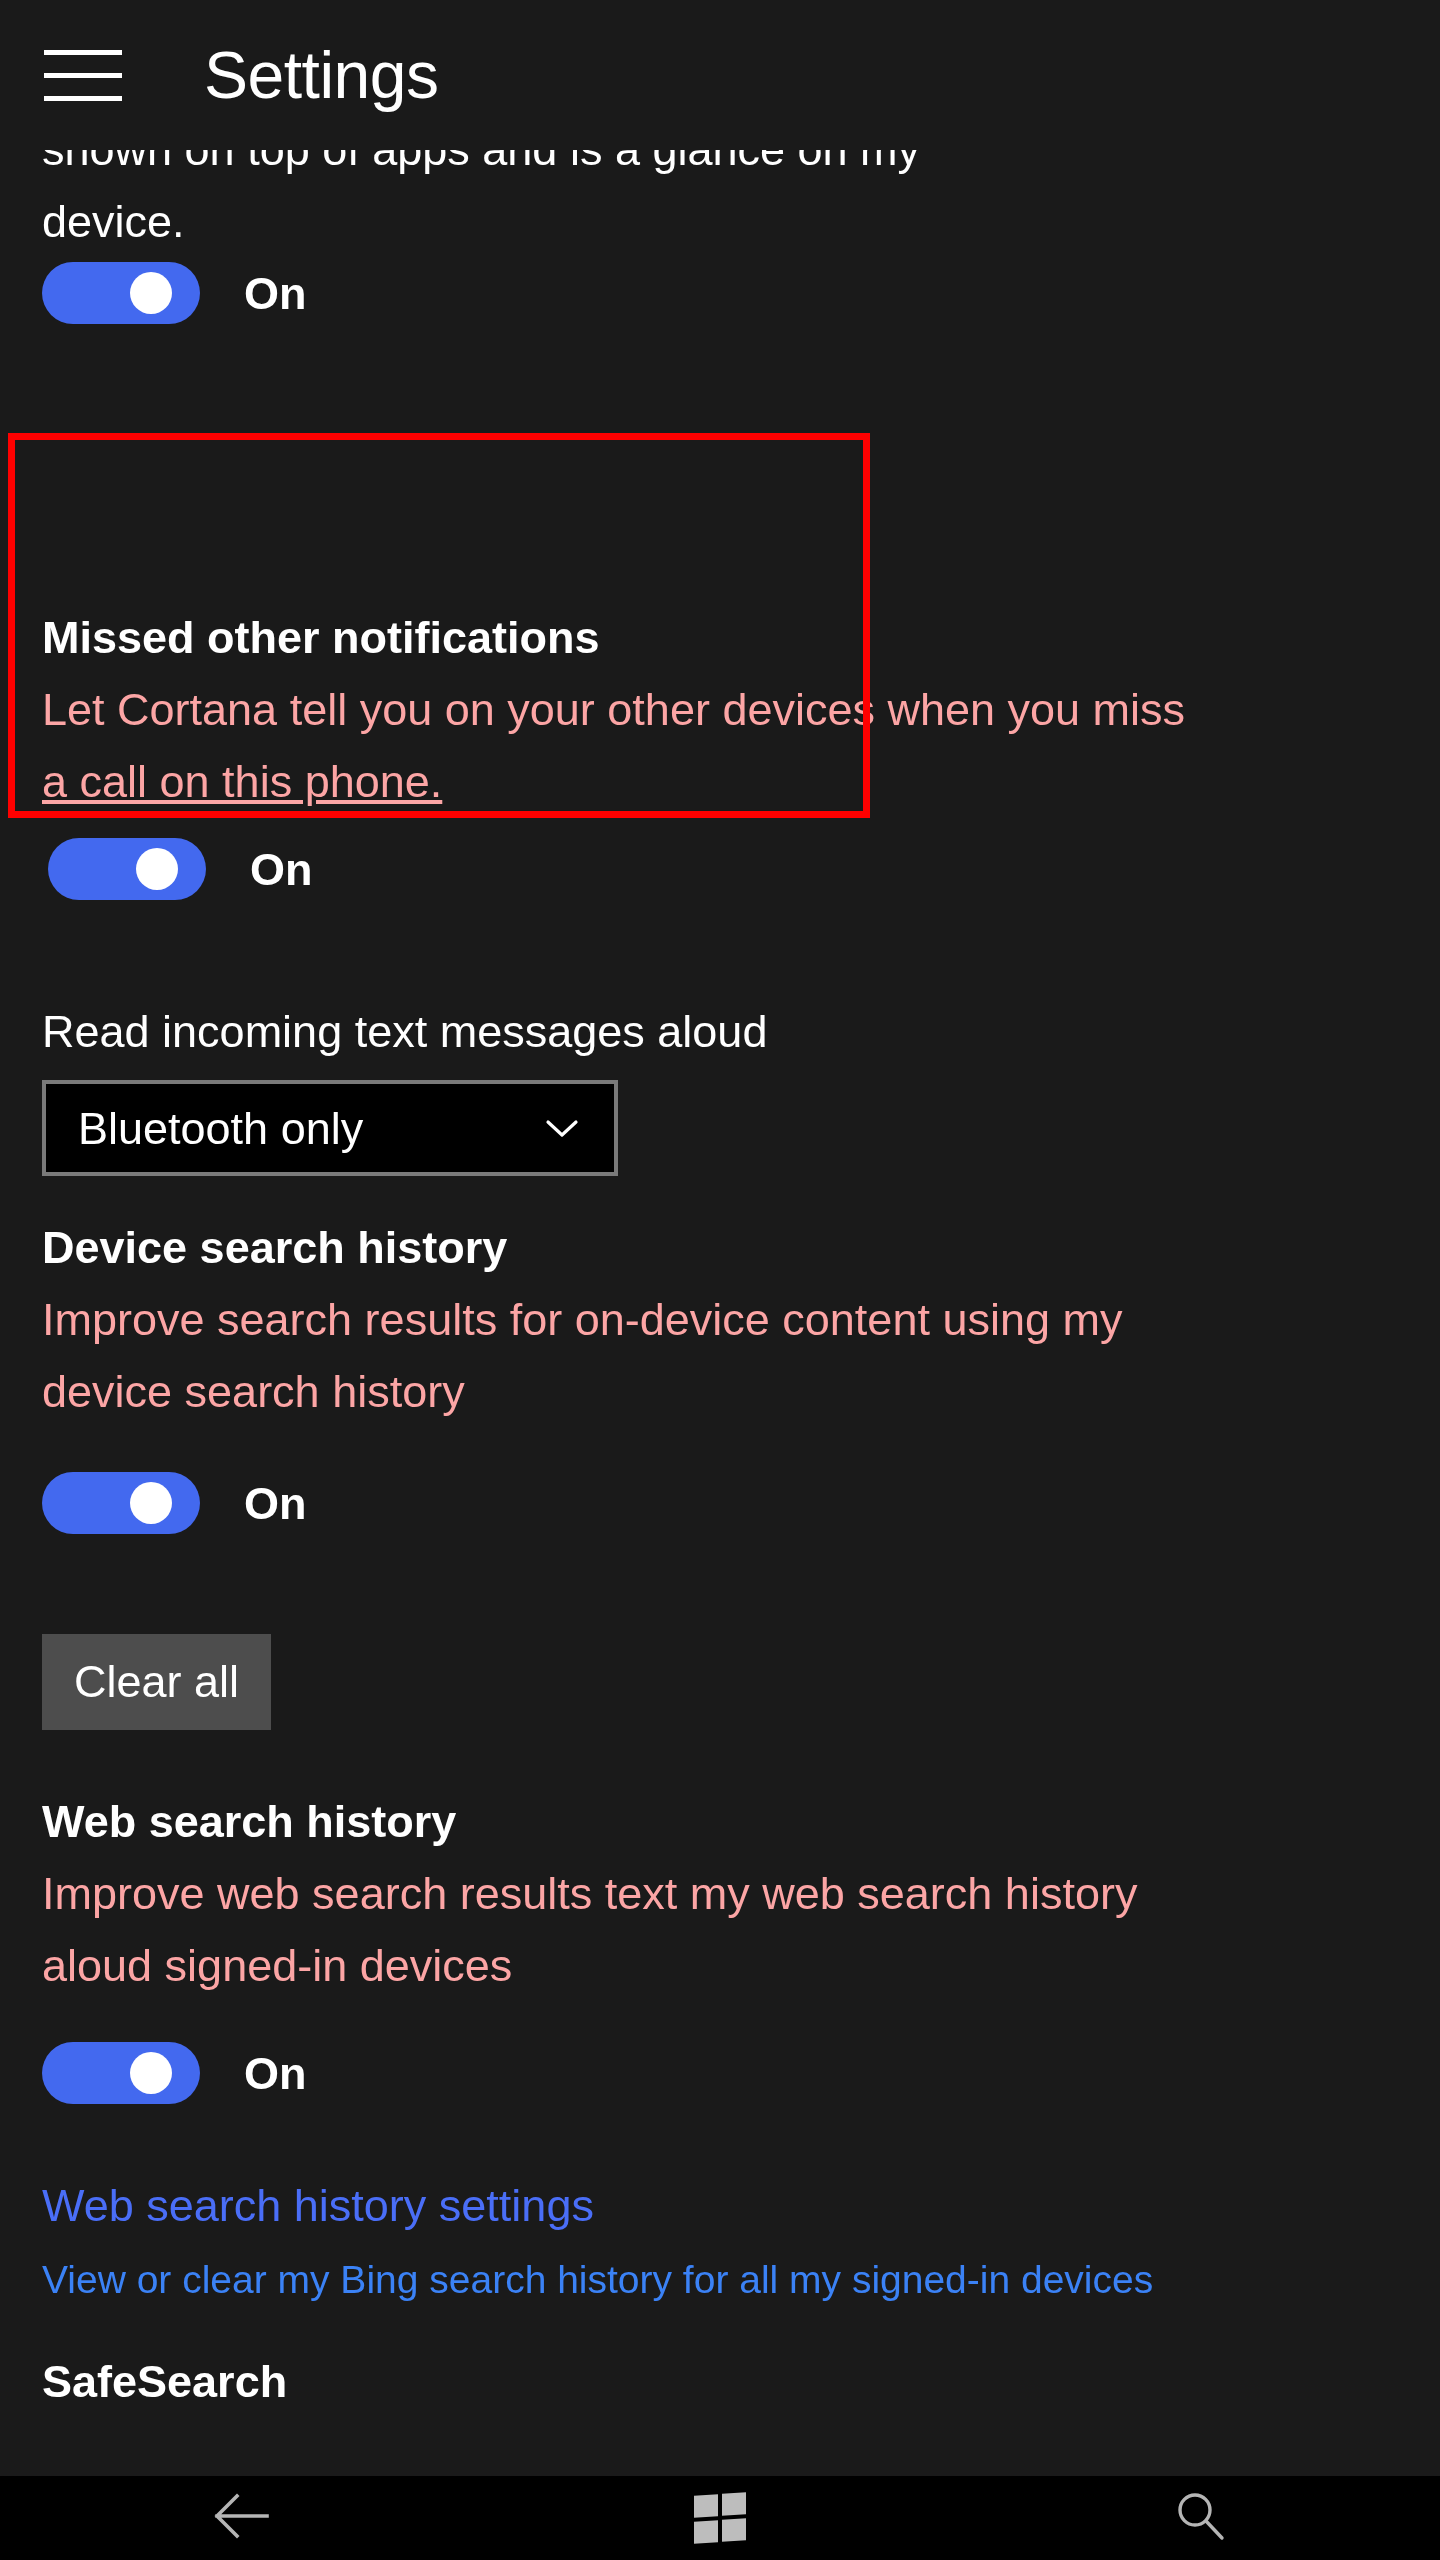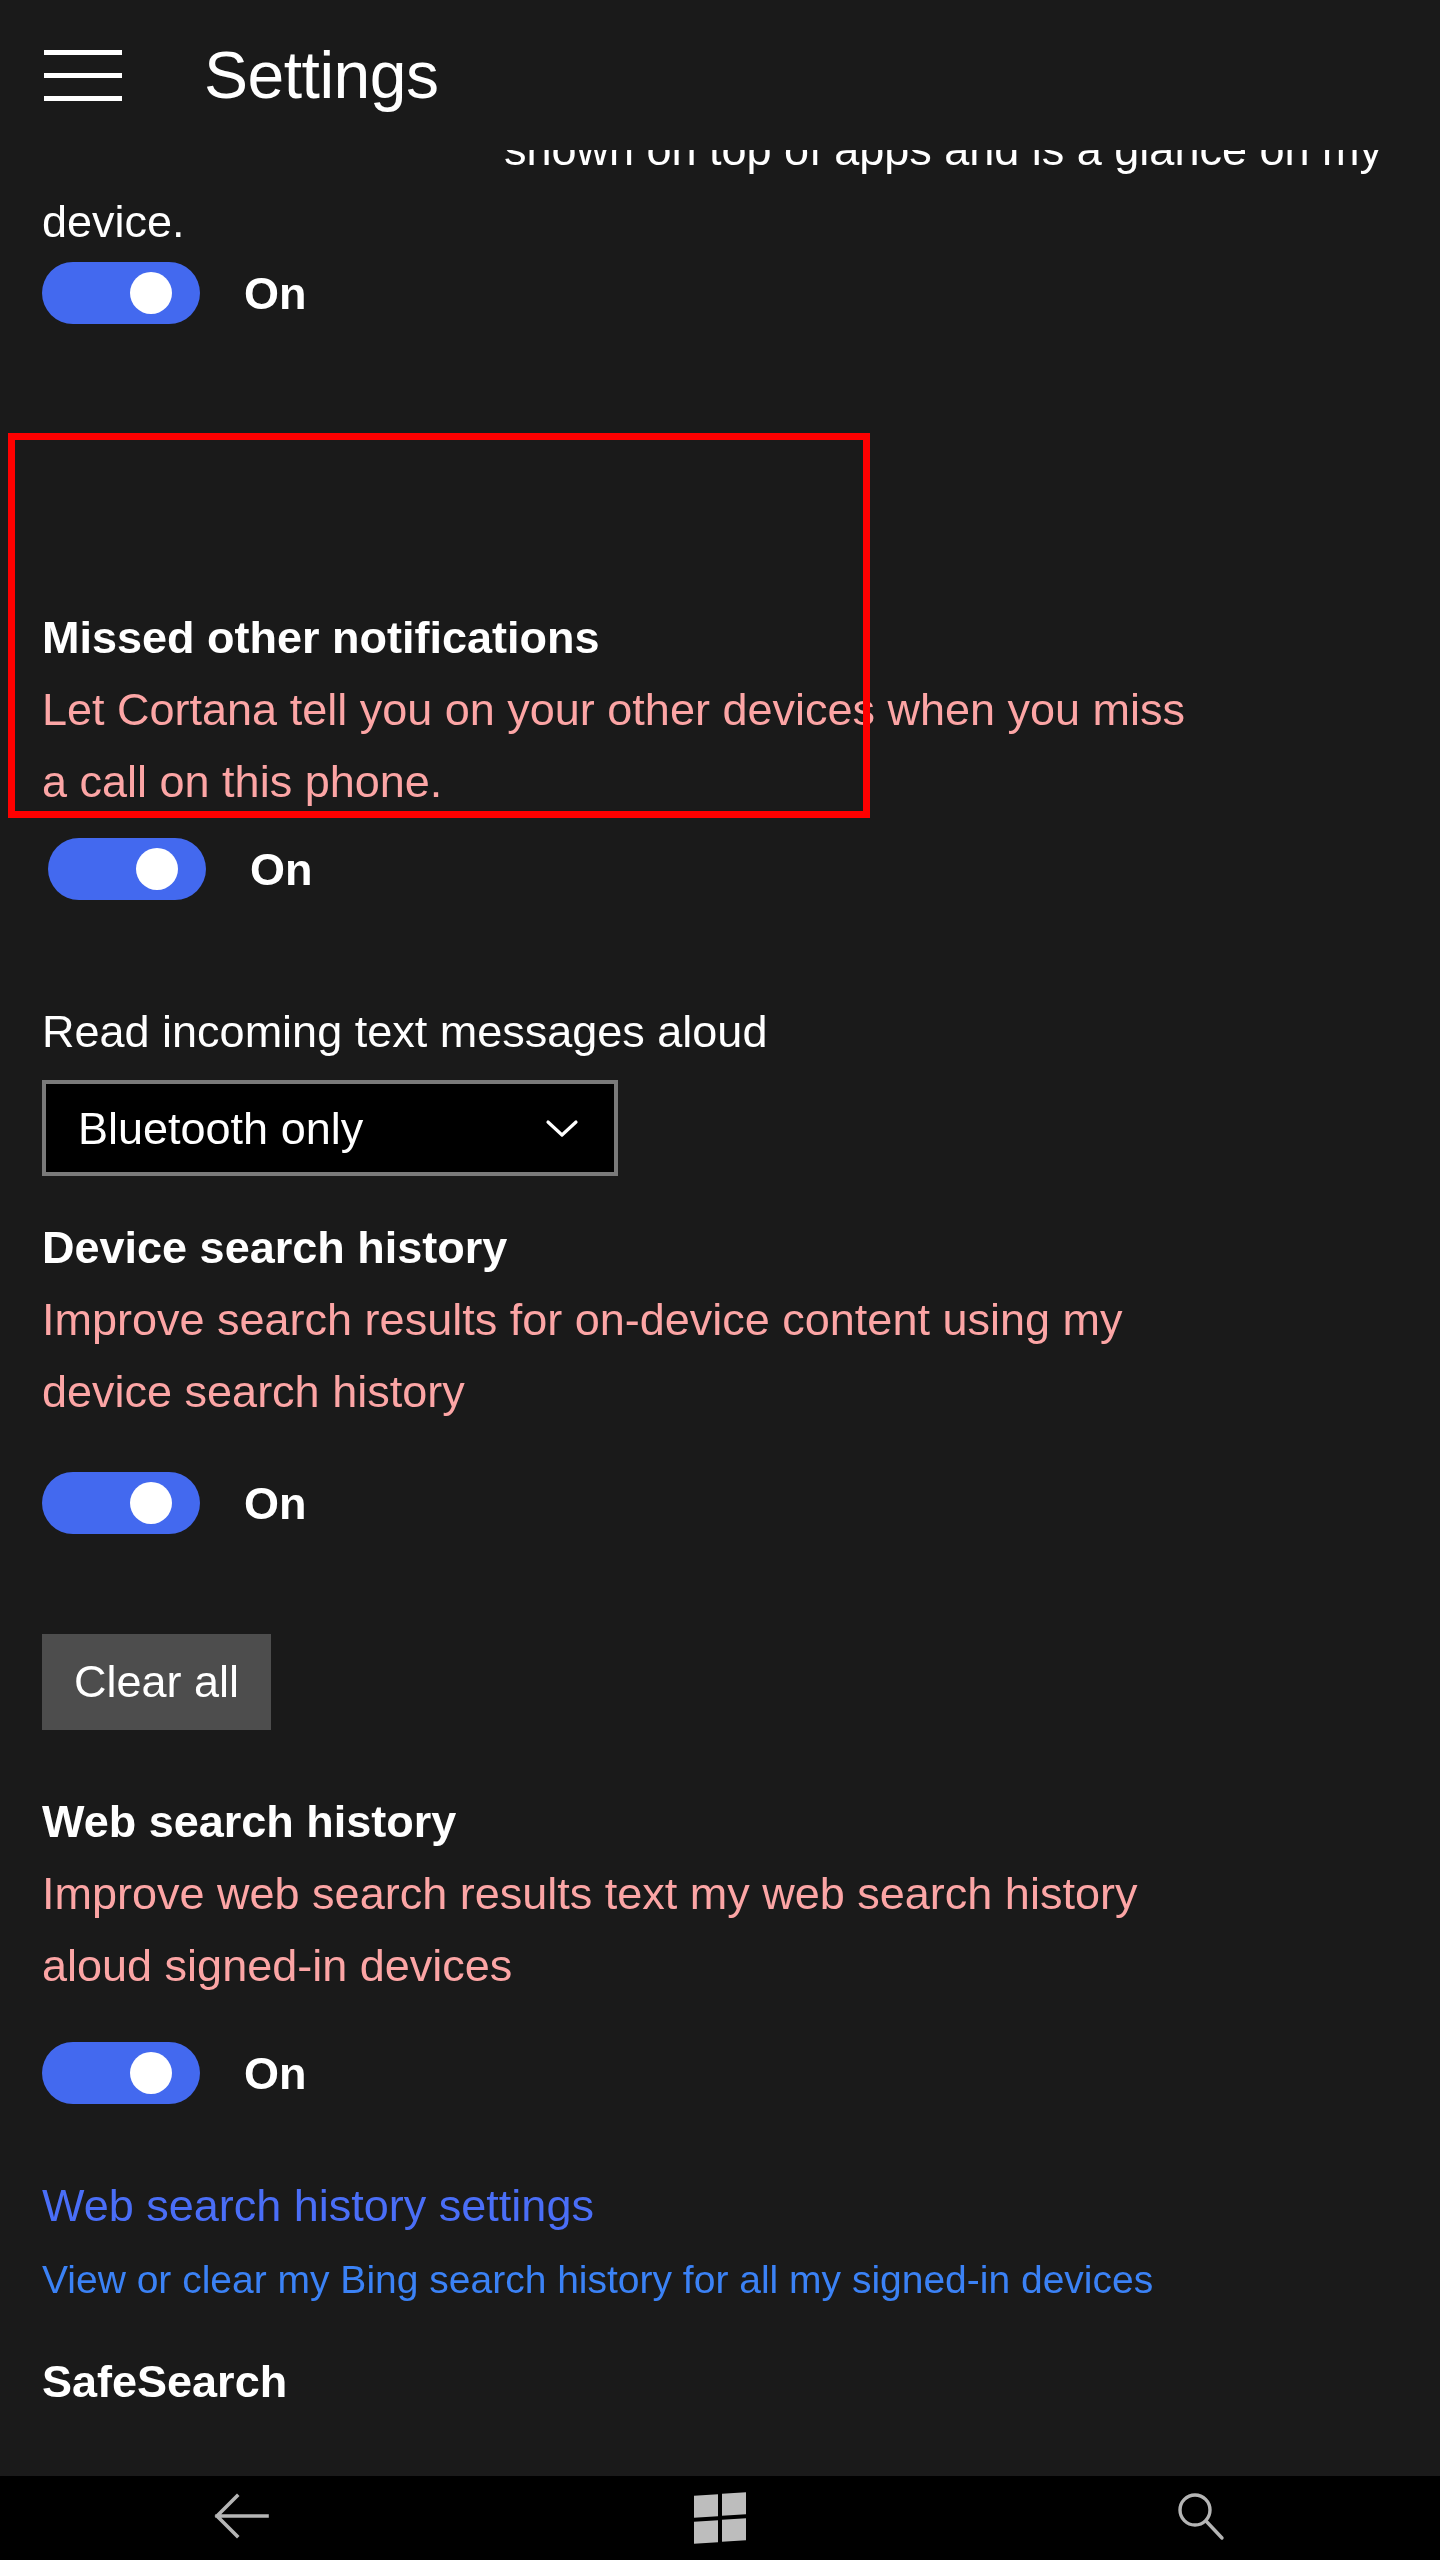--- a/index.html
+++ b/index.html
@@ -75,21 +75,20 @@
     position: absolute;
     left: 42px;
     top: -36px;
     width: 1340px;
     color: #ffffff;
     font-size: 45px;
     font-weight: 300;
     line-height: 72px;
     white-space: nowrap;
     overflow: hidden;
-    text-align: right;
   }
   .clipped-line-2 {
     position: absolute;
     left: 42px;
     top: 36px;
     color: #ffffff;
     font-size: 45px;
     font-weight: 300;
     line-height: 72px;
   }
@@ -273,21 +272,21 @@
 
       <div class="toggle-row" style="position:absolute; left:42px; top:112px;">
         <div class="switch">
           <div class="knob"></div>
         </div>
         <div class="switch-label">On</div>
       </div>
 
       <div class="sec-title" style="position:absolute; left:42px; top:452px;">Missed other notifications</div>
       <div class="sec-body" style="position:absolute; left:42px; top:524px;">Let Cortana tell you on your other devices when you miss</div>
-      <div class="sec-body" style="position:absolute; left:42px; top:596px;">a call on this phone.</div>
+      <div class="sec-body" style="position:absolute; left:42px; top:596px;text-decoration:underline;">a call on this phone.</div>
       <div class="toggle-row" style="position:absolute; left:48px; top:688px;">
         <div class="switch">
           <div class="knob"></div>
         </div>
         <div class="switch-label">On</div>
       </div>
 
       <div class="highlight-box"></div>
 
       <div class="sec-plain" style="position:absolute; left:42px; top:846px;">Read incoming text messages aloud</div>

